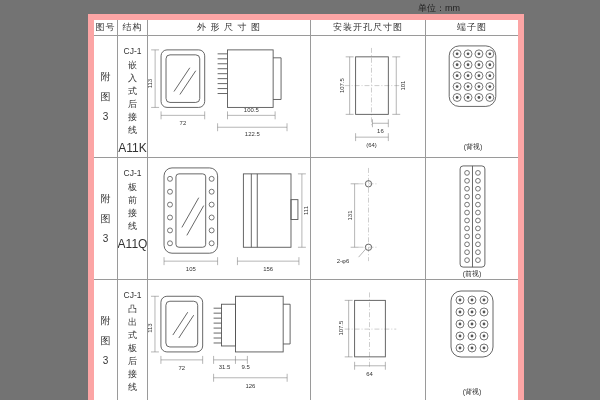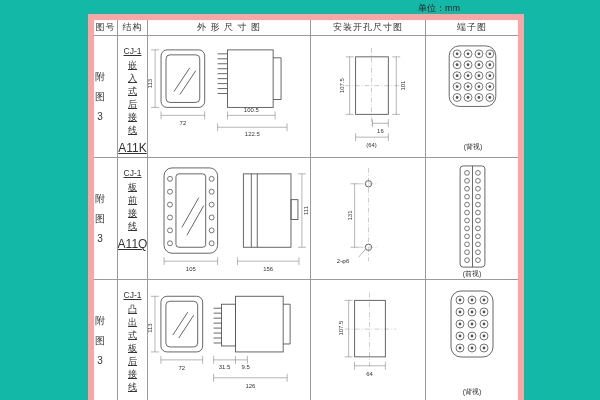--- a/index.html
+++ b/index.html
@@ -1,25 +1,25 @@
 <!DOCTYPE html>
 <html><head>
 <meta charset="utf-8">
 <style>
   html,body{margin:0;padding:0;}
-  .page{position:relative;width:600px;height:400px;background:#14b8a6;font-family:"Liberation Sans",sans-serif;color:#333;overflow:hidden;}
+  .page{position:relative;width:600px;height:400px;background:#737373;font-family:"Liberation Sans",sans-serif;color:#333;overflow:hidden;}
   .unit{position:absolute;top:2px;left:418px;font-size:9px;color:#222;}
   .tbl{position:absolute;left:88px;top:14px;width:424px;height:382px;background:#fff;border:6px solid #fca5a5;display:grid;grid-template-columns:24px 30px 163px 115px 92px;grid-template-rows:16px 122px 122px 122px;box-sizing:content-box;}
   .cell{border-right:1px solid #9a9a9a;border-bottom:1px solid #9a9a9a;box-sizing:border-box;position:relative;overflow:hidden;}
   .cell:nth-child(5n){border-right:none;}
   .tbl > .cell:nth-last-child(-n+5){border-bottom:none;}
   .head{display:flex;align-items:center;justify-content:center;font-size:9px;letter-spacing:1px;white-space:nowrap;}
-  .figcell{display:flex;align-items:center;justify-content:flex-start;}
+  .figcell{display:flex;align-items:center;justify-content:center;}
   .vtext{width:12px;text-align:center;font-size:10px;line-height:2.0;word-break:break-all;}
-  .structcell{display:flex;flex-direction:column;align-items:center;padding-top:10px;box-sizing:border-box;text-decoration:underline;}
+  .structcell{display:flex;flex-direction:column;align-items:center;padding-top:10px;box-sizing:border-box;}
   .model{font-size:8.5px;white-space:nowrap;}
   .svtext{width:11px;text-align:center;font-size:9px;line-height:1.45;word-break:break-all;margin-top:3px;}
   .code{font-size:12px;margin-top:4px;white-space:nowrap;}
   .drawing{display:block;width:100%;height:100%;}
   svg .ln{stroke:#555;fill:none;stroke-width:0.9;}
   svg .dim{stroke:#777;fill:none;stroke-width:0.55;}
   svg .cl{stroke:#999;fill:none;stroke-width:0.5;stroke-dasharray:5 2 1 2;}
   svg text{font-family:"Liberation Sans",sans-serif;font-size:6px;fill:#333;}
   svg text.cap{font-size:7px;}
 </style>

